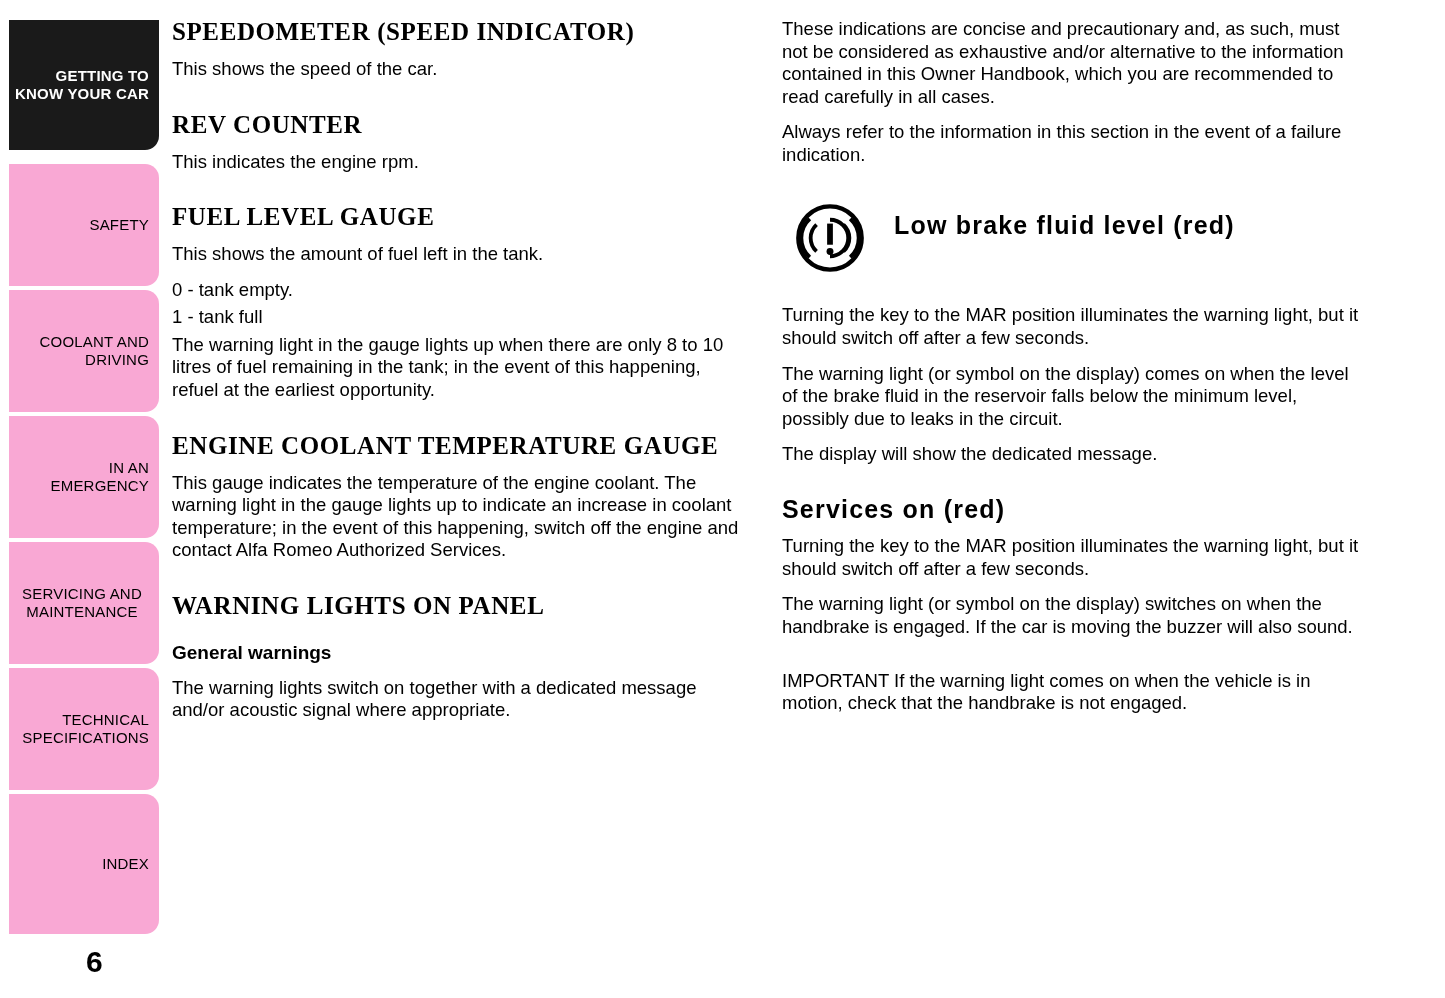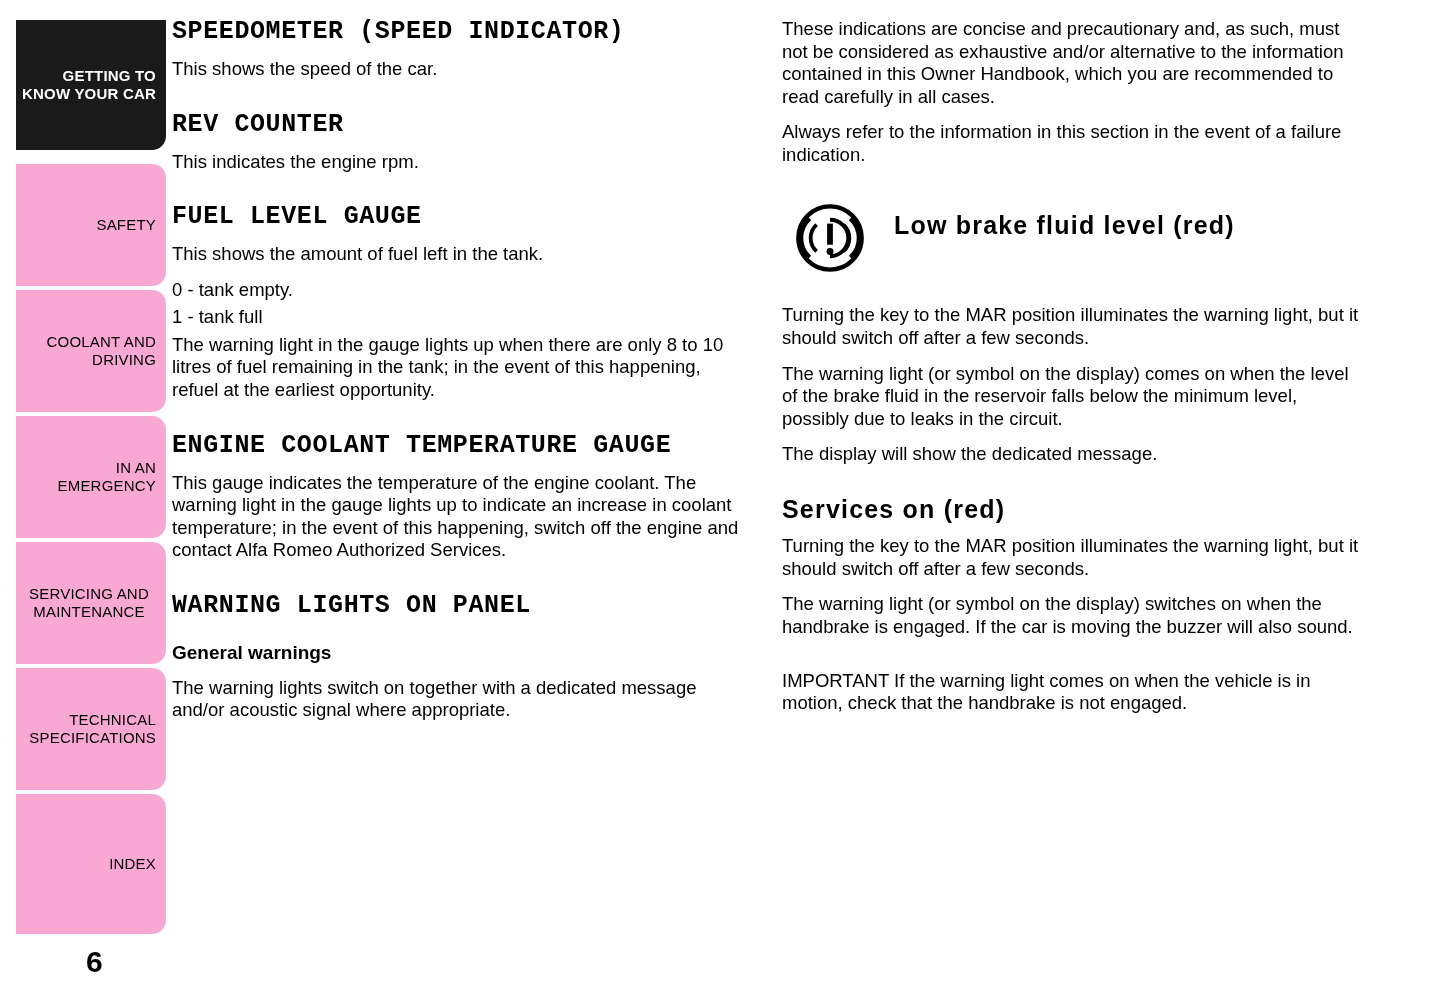--- a/index.html
+++ b/index.html
@@ -12,21 +12,21 @@
     height: 998px;
     font-family: "Liberation Sans", sans-serif;
     color: #000000;
     overflow: hidden;
     position: relative;
   }
 
   
   #sidebar {
     position: absolute;
-    left: 16px;
+    left: 9px;
     top: 0;
     width: 150px;
     height: 998px;
     border-radius: 24px;
   }
   .tab {
     position: absolute;
     left: 0;
     width: 150px;
     box-sizing: border-box;
@@ -76,21 +76,21 @@
     left: 782px;
     width: 580px;
   }
 
   h2.head {
     font-size: 25px;
     font-weight: bold;
     letter-spacing: 0.6px;
     margin: 0 0 12px 0;
     line-height: 1.12;
-    font-family: Liberation Mono, monospace;
+    font-family: Liberation Serif, serif;
   }
   h2.head.spaced { margin-top: 30px; }
 
   h3.subhead {
     font-size: 19px;
     font-weight: bold;
     margin: 22px 0 12px 0;
     line-height: 1.2;
   }
 

